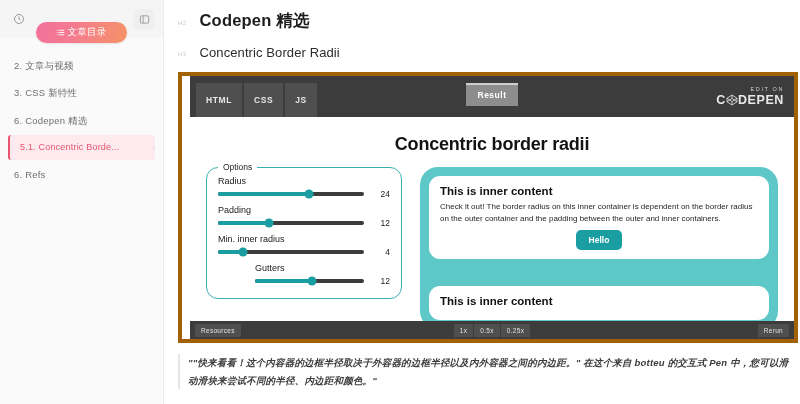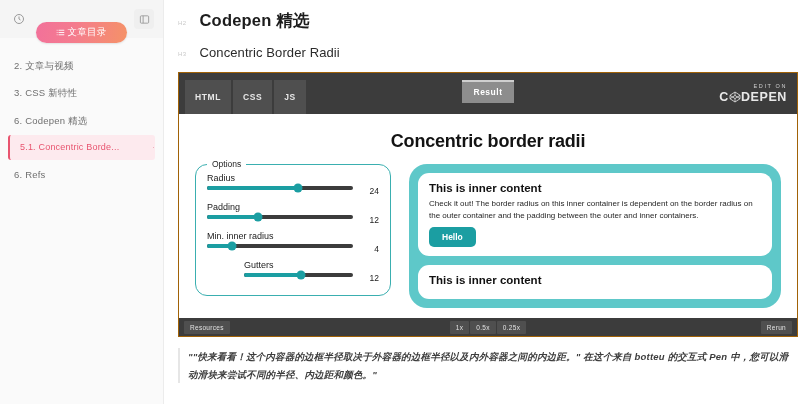--- a/index.html
+++ b/index.html
@@ -94,23 +94,23 @@
     font-family: "Liberation Sans", sans-serif;
   }
   .h2-text { font-size: 16.5px; color: #1c1c1c; font-weight: 600; letter-spacing: .2px; }
   .h3-text { font-size: 13px; color: #2b2b2b; font-weight: 500; letter-spacing: .1px; }
   .heading-row.h2 { margin-bottom: 13px; }
   .heading-row.h3 { margin-bottom: 12px; }
 
   
   .pen {
     width: 620px;
-    border: 1px solid #a16207;
+    border: 4px solid #a16207;
     background: #ffffff;
-    display: flex; flex-direction: column;
+    display: flex; flex-direction: column; padding-left: 8px;
   }
   .pen-top {
     height: 41px;
     background: #3c3c3c;
     display: flex; align-items: stretch;
     position: relative;
   }
   .pen-tabs { display: flex; align-items: stretch; padding: 7px 0 0 6px; gap: 1px; }
   .pen-tab {
     background: #4f4f4f;
@@ -178,21 +178,21 @@
     flex: 0 0 196px;
   }
   .options-legend {
     position: absolute; top: -6px; left: 11px;
     background: #ffffff; padding: 0 5px;
     font-size: 8.5px; color: #252525;
   }
   .opt-row { margin-bottom: 7px; }
   .opt-row:last-child { margin-bottom: 0; margin-left: 37px; }
   .opt-label { font-size: 9px; color: #1b1b1b; margin-bottom: 3px; line-height: 1; }
-  .opt-slider-line { display: flex; gap: 10px; }
+  .opt-slider-line { display: flex; align-items: center; gap: 10px; }
   .slider {
     position: relative;
     height: 4px;
     flex: 1 1 auto;
     background: #3c3c3c;
     border-radius: 3px;
   }
   .slider .fill {
     position: absolute; left: 0; top: 0; bottom: 0;
     background: #1b9ea2;
@@ -206,31 +206,31 @@
     transform: translate(-50%, -50%);
   }
   .opt-val { font-size: 8.5px; color: #1b1b1b; width: 16px; text-align: right; flex: 0 0 16px; }
 
   
   .outer-box {
     flex: 1 1 auto;
     background: #5ec8c9;
     border-radius: 18px;
     padding: 9px;
-    display: flex; flex-direction: column; gap: 9px;
+    display: flex; flex-direction: column; gap: 27px;
     min-width: 0;
   }
   .inner-card {
     background: #ffffff;
     border-radius: 11px;
     padding: 9px 11px 9px 11px;
   }
   .inner-title { font-size: 11.5px; font-weight: 700; color: #111111; margin-bottom: 4px; }
   .inner-text { font-size: 8px; color: #262626; line-height: 1.45; }
-  .hello-row { display: flex; justify-content: flex-start; margin-top: 6px; }
+  .hello-row { display: flex; justify-content: center; margin-top: 6px; }
   .hello-btn {
     background: #1b9ea2; color: #ffffff;
     font-size: 8.5px; font-weight: 700;
     padding: 5px 13px; border-radius: 5px;
   }
 
   .pen-bottom {
     height: 18px;
     background: #3c3c3c;
     display: flex; align-items: center;

